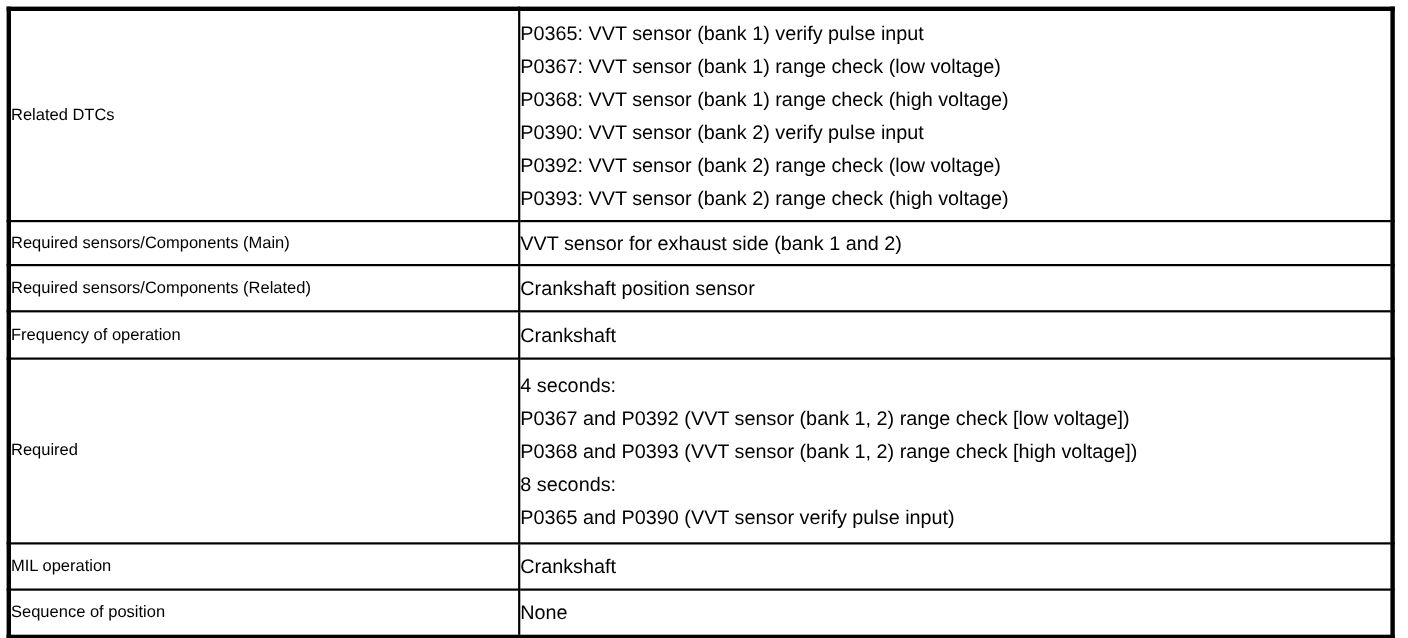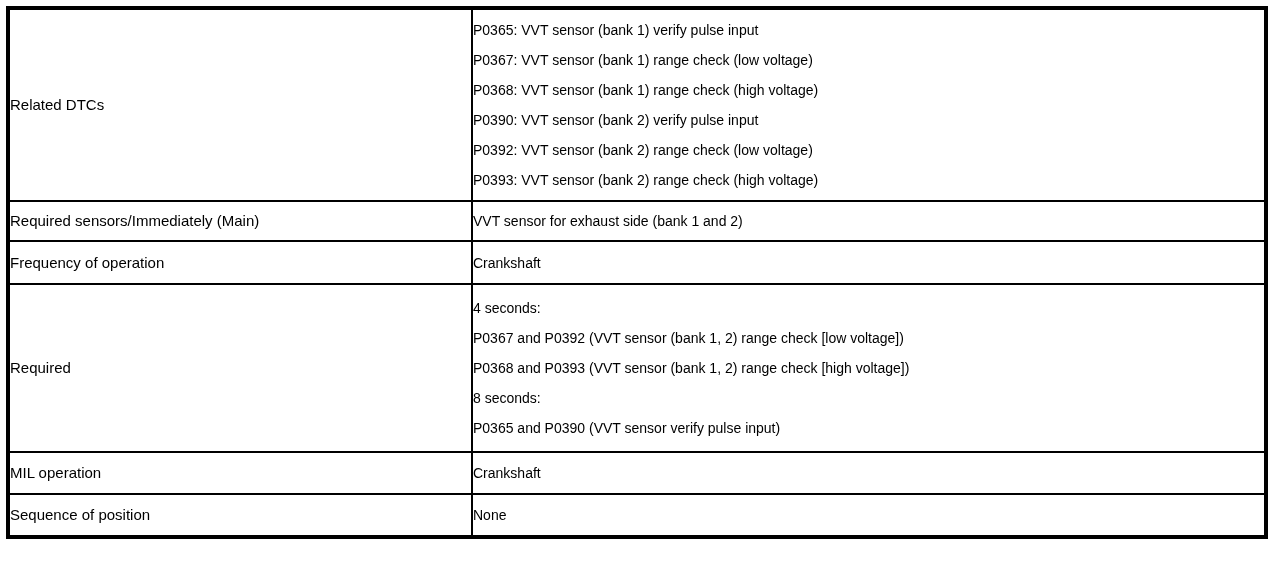--- a/index.html
+++ b/index.html
@@ -54,21 +54,21 @@
     padding: 0 2px 0 7px;
     font-size: 21px;
     line-height: 30px;
   }
 
   .lines {
     display: block;
   }
   .lines .line {
     display: block;
-    font-size: 14px;
+    font-size: 18px;
     line-height: 30px;
     white-space: nowrap;
   }
 
   
   tr.row-dtcs td { height: 190px; }
   tr.row-main td { height: 38px; }
   tr.row-related td { height: 40px; }
   tr.row-frequency td { height: 41px; margin-left: 32px; }
   tr.row-duration td { height: 166px; }
@@ -106,28 +106,36 @@
             <span class="line">P0367: VVT sensor (bank 1) range check (low voltage)</span>
             <span class="line">P0368: VVT sensor (bank 1) range check (high voltage)</span>
             <span class="line">P0390: VVT sensor (bank 2) verify pulse input</span>
             <span class="line">P0392: VVT sensor (bank 2) range check (low voltage)</span>
             <span class="line">P0393: VVT sensor (bank 2) range check (high voltage)</span>
           </span>
         </td>
       </tr>
 
       <tr class="row-main">
-        <td class="label-cell">Required sensors/Immediately (Main)</td>
+        <td class="label-cell">Required sensors/Components (Main)</td>
         <td class="value-cell">
           <span class="lines">
             <span class="line">VVT sensor for exhaust side (bank 1 and 2)</span>
           </span>
         </td>
       </tr>
 
+      <tr class="row-related">
+        <td class="label-cell">Required sensors/Components (Related)</td>
+        <td class="value-cell">
+          <span class="lines">
+            <span class="line">Crankshaft position sensor</span>
+          </span>
+        </td>
+      </tr>
 
       <tr class="row-frequency">
         <td class="label-cell">Frequency of operation</td>
         <td class="value-cell">
           <span class="lines">
             <span class="line">Crankshaft</span>
           </span>
         </td>
       </tr>
 

